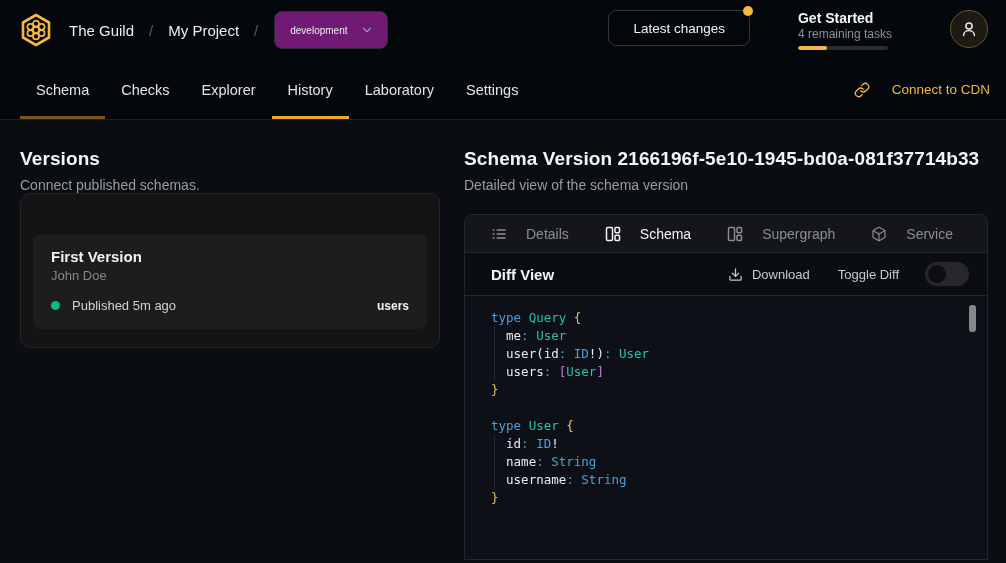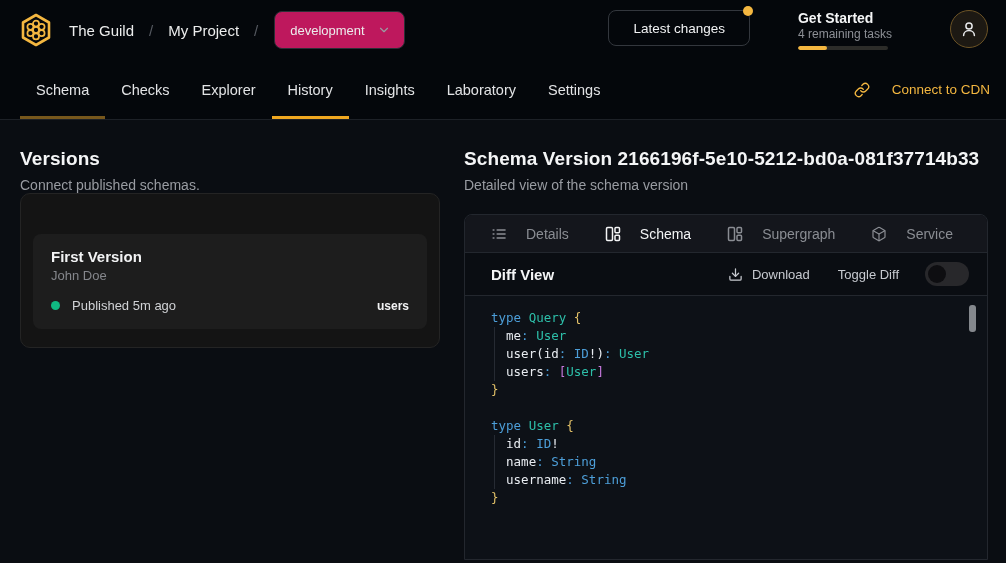--- a/index.html
+++ b/index.html
@@ -7,22 +7,22 @@
   body { font-family:"Liberation Sans","DejaVu Sans",sans-serif; background:#0a0d12; color:#e8e9eb; }
   .app { position:relative; width:1006px; height:563px; background:#0a0d12; }
 
   
   header { height:60px; background:#04070b; display:flex; align-items:center; padding:0 18px; }
   .brand-area { display:flex; align-items:center; }
   .logo { width:36px; height:36px; display:block; cursor:pointer; }
   .crumb { font-size:15px; color:#eceded; margin-left:15px; cursor:pointer; }
   .crumb-sep { color:#565a61; margin-left:15px; font-size:15px; }
   .target-select { margin-left:16px; height:38px; display:flex; align-items:center; gap:12px;
-    background:#be185d; border:1px solid #2b2e35; border-radius:8px; padding:0 13px 0 15px;
-    color:#eceded; font-size:13px; cursor:pointer; }
+    background:#701a75; border:1px solid #2b2e35; border-radius:8px; padding:0 13px 0 15px;
+    color:#eceded; font-size:10px; cursor:pointer; }
   .chev { color:#9a9da3; display:flex; }
   .header-right { margin-left:auto; display:flex; }
   .latest-btn { position:relative; height:36px; padding:0 24px; background:transparent;
     border:1px solid #33373d; border-radius:8px; color:#f2f3f4; font-size:13.5px;
     font-family:inherit; cursor:pointer; }
   .latest-dot { position:absolute; top:-5px; right:-4px; width:10px; height:10px;
     border-radius:50%; background:var(--accent); }
   .get-started { margin-left:48px; cursor:pointer; }
   .gs-title { font-size:14px; font-weight:700; color:#f4f5f6; }
   .gs-sub { font-size:12px; color:#8d9096; margin-top:1px; }
@@ -140,21 +140,20 @@
         </svg>
       </div>
     </div>
   </header>
 
   <nav class="main-nav">
     <a class="nav-tab dim">Schema</a>
     <a class="nav-tab">Checks</a>
     <a class="nav-tab">Explorer</a>
     <a class="nav-tab active">History</a>
-    <a class="nav-tab">Insights</a>
     <a class="nav-tab">Laboratory</a>
     <a class="nav-tab">Settings</a>
     <a class="cdn-link">
       <svg width="16" height="16" viewBox="0 0 24 24" fill="none" stroke="currentColor" stroke-width="2" stroke-linecap="round" stroke-linejoin="round">
         <path d="M10 13a5 5 0 0 0 7.54.54l3-3a5 5 0 0 0-7.07-7.07l-1.72 1.71"></path>
         <path d="M14 11a5 5 0 0 0-7.54-.54l-3 3a5 5 0 0 0 7.07 7.07l1.71-1.71"></path>
       </svg>
       <span>Connect to CDN</span>
     </a>
   </nav>
@@ -171,21 +170,21 @@
           <div class="vi-status-row">
             <span class="vi-dot"></span>
             <span class="vi-status">Published 5m ago</span>
             <span class="vi-service">users</span>
           </div>
         </div>
       </div>
     </section>
 
     <section class="detail-col">
-      <h2 class="col-title">Schema Version 2166196f-5e10-5212-bd0a-081f37714b33</h2>
+      <h2 class="col-title">Schema Version 2166196f-5e10-1945-bd0a-081f37714b33</h2>
       <p class="col-sub">Detailed view of the schema version</p>
 
       <div class="panel">
 
         <div class="panel-tabs">
           <div class="ptab">
             <svg width="16" height="16" viewBox="0 0 16 16" fill="none" stroke="currentColor" stroke-width="1.6" stroke-linecap="round">
               <line x1="6.2" y1="4" x2="14" y2="4"></line>
                 <line x1="6.2" y1="8" x2="14" y2="8"></line>
                 <line x1="6.2" y1="12" x2="14" y2="12"></line>

